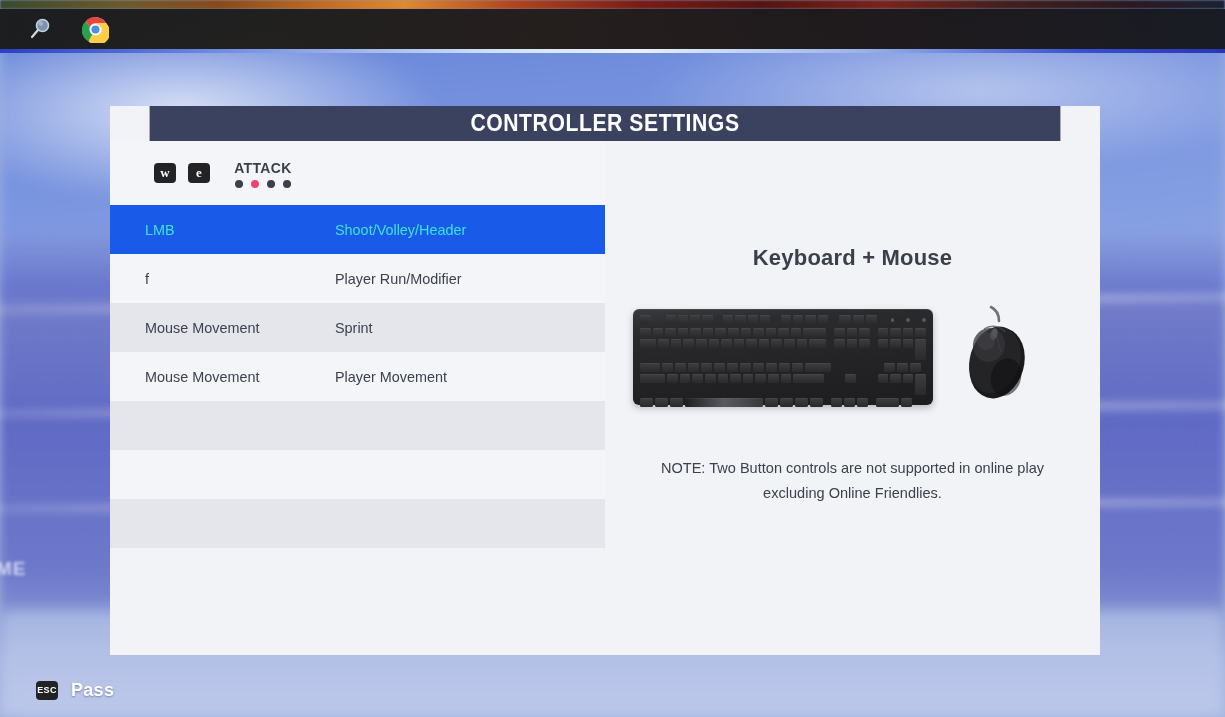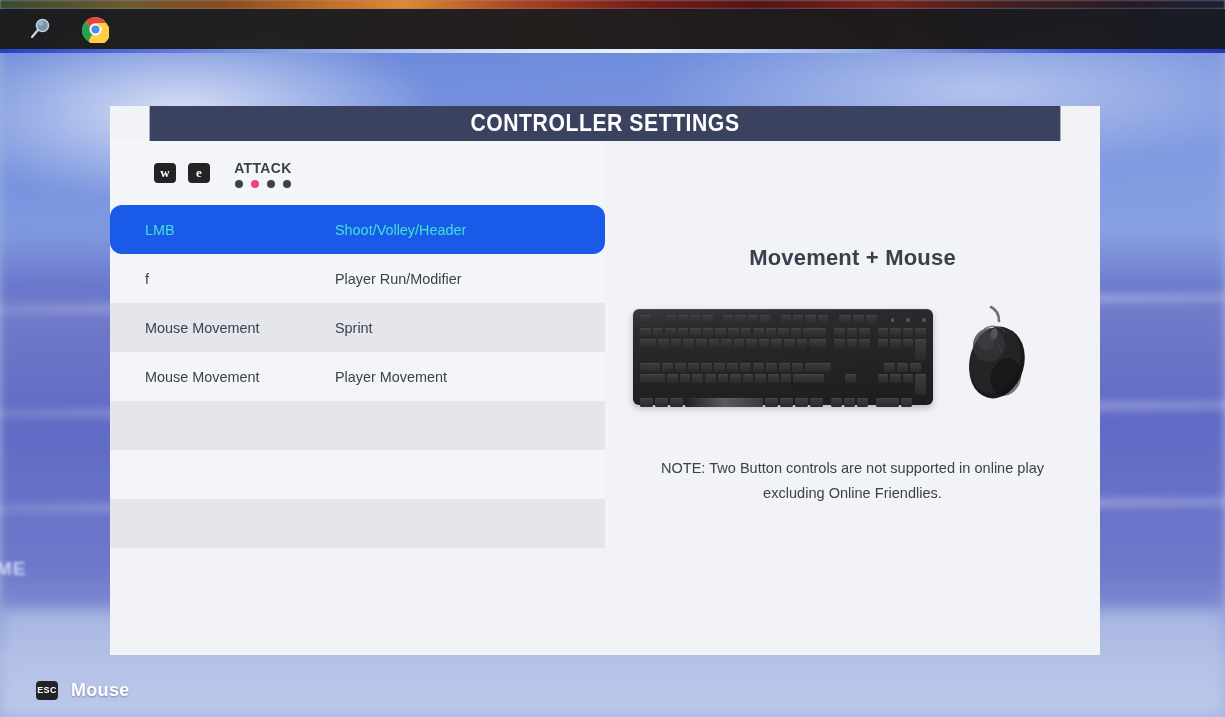--- a/index.html
+++ b/index.html
@@ -129,21 +129,21 @@
 
   
   .row {
     height:49px; display:flex; align-items:center;
     font-size:15px; color:#3c414d;
   }
   .row .c1 { margin-left:35px; width:190px; transform:scaleX(.96); transform-origin:left; }
   .row .c2 { transform:scaleX(.96); transform-origin:left; }
   .row.odd  { background:#e4e6ec; }
   .row.even { background:#f4f5f8; }
-  .row.selected { background:#1a5ae8; color:#3de3d6;border-radius:12px; }
+  .row.selected { background:#1a5ae8; color:#3de3d6; }
   .row.empty { }
 
   
   #kbm-title {
     text-align:center; margin-top:104px;
     font-size:22px; font-weight:bold; color:#3a3f4c; letter-spacing:.2px;
   }
   #device-art {
     position:relative; height:160px; margin-top:28px;
   }
@@ -267,21 +267,21 @@
             <div class="c1">Mouse Movement</div>
             <div class="c2">Player Movement</div>
           </div>
           <div class="row empty odd"></div>
           <div class="row empty even"></div>
           <div class="row empty odd"></div>
         </div>
     </div>
 
     <div id="right-col">
-      <div id="kbm-title">Movement + Mouse</div>
+      <div id="kbm-title">Keyboard + Mouse</div>
 
       <div id="device-art">
 
         <div id="keyboard">
 
           <div class="kb-row" style="margin-bottom:4px;">
             <span class="key" style="width:12px"></span>
             <span class="key gap" style="width:11px"></span>
             <span class="key" style="width:11px"></span>
               <span class="key" style="width:11px"></span>
@@ -437,14 +437,14 @@
         </svg>
       </div>
 
       <div id="note">NOTE: Two Button controls are not supported in online play excluding Online Friendlies.</div>
     </div>
   </div>
 </div>
 
 <div id="footer">
   <div id="esc-cap">ESC</div>
-  <div id="back-label">Mouse</div>
+  <div id="back-label">Pass</div>
 </div>
 
 </body></html>

